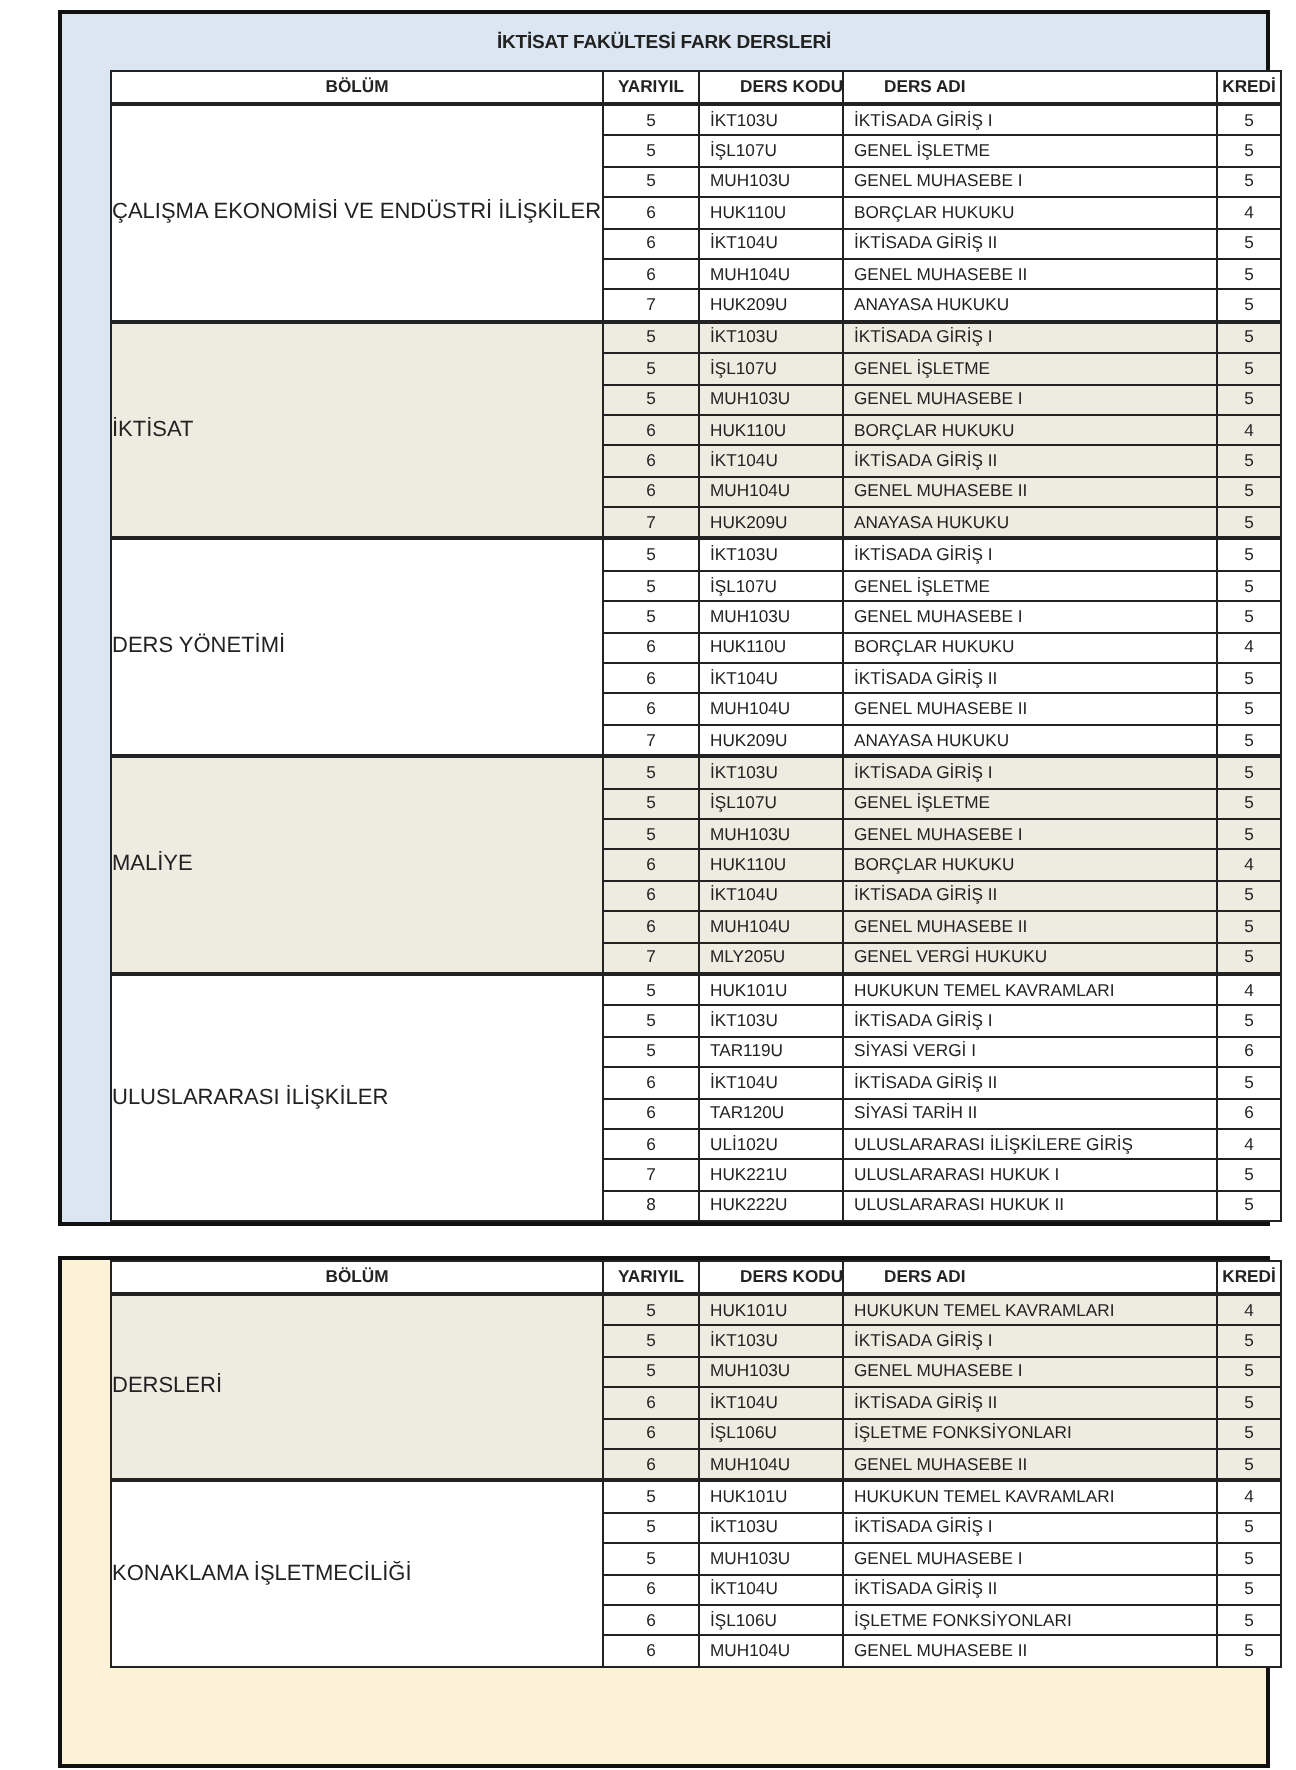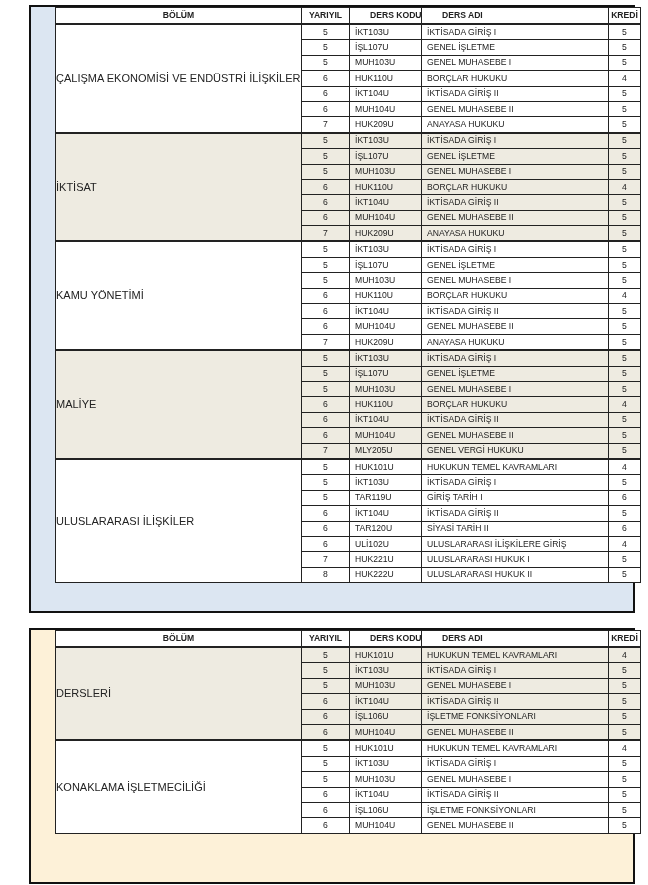--- a/index.html
+++ b/index.html
@@ -19,20 +19,21 @@
   td.dept { text-align:left; font-size:11px; }
   tbody.grp tr:first-child td { border-top:2.5px solid #222; }
   tbody.white td { background:#ffffff; }
   tbody.beige td { background:#eeebe1; }
   col.c1 { width:246px; } col.c2 { width:48px; } col.c3 { width:72px; } col.c4 { width:187px; } col.c5 { width:32px; }
 </style>
 </head>
 <body>
 
 <div class="panel" id="p1">
+  <div class="ptitle">İKTİSAT FAKÜLTESİ FARK DERSLERİ</div>
   <table>
     <colgroup>
         <col class="c1">
         <col class="c2">
         <col class="c3">
         <col class="c4">
         <col class="c5">
       </colgroup>
     <thead>
       <tr>
@@ -128,21 +129,21 @@
         </tr>
         <tr>
           <td class="c">7</td>
           <td class="l">HUK209U</td>
           <td class="l">ANAYASA HUKUKU</td>
           <td class="c">5</td>
         </tr>
       </tbody>
       <tbody class="grp white">
         <tr>
-          <td class="dept" rowspan="7">KAMU YÖNETİMİ</td>
+          <td class="dept" rowspan="7">DERS YÖNETİMİ</td>
           <td class="c">5</td>
           <td class="l">İKT103U</td>
           <td class="l">İKTİSADA GİRİŞ I</td>
           <td class="c">5</td>
         </tr>
         <tr>
           <td class="c">5</td>
           <td class="l">İŞL107U</td>
           <td class="l">GENEL İŞLETME</td>
           <td class="c">5</td>
@@ -233,21 +234,21 @@
         </tr>
         <tr>
           <td class="c">5</td>
           <td class="l">İKT103U</td>
           <td class="l">İKTİSADA GİRİŞ I</td>
           <td class="c">5</td>
         </tr>
         <tr>
           <td class="c">5</td>
           <td class="l">TAR119U</td>
-          <td class="l">GİRİŞ TARİH I</td>
+          <td class="l">SİYASİ VERGİ I</td>
           <td class="c">6</td>
         </tr>
         <tr>
           <td class="c">6</td>
           <td class="l">İKT104U</td>
           <td class="l">İKTİSADA GİRİŞ II</td>
           <td class="c">5</td>
         </tr>
         <tr>
           <td class="c">6</td>

